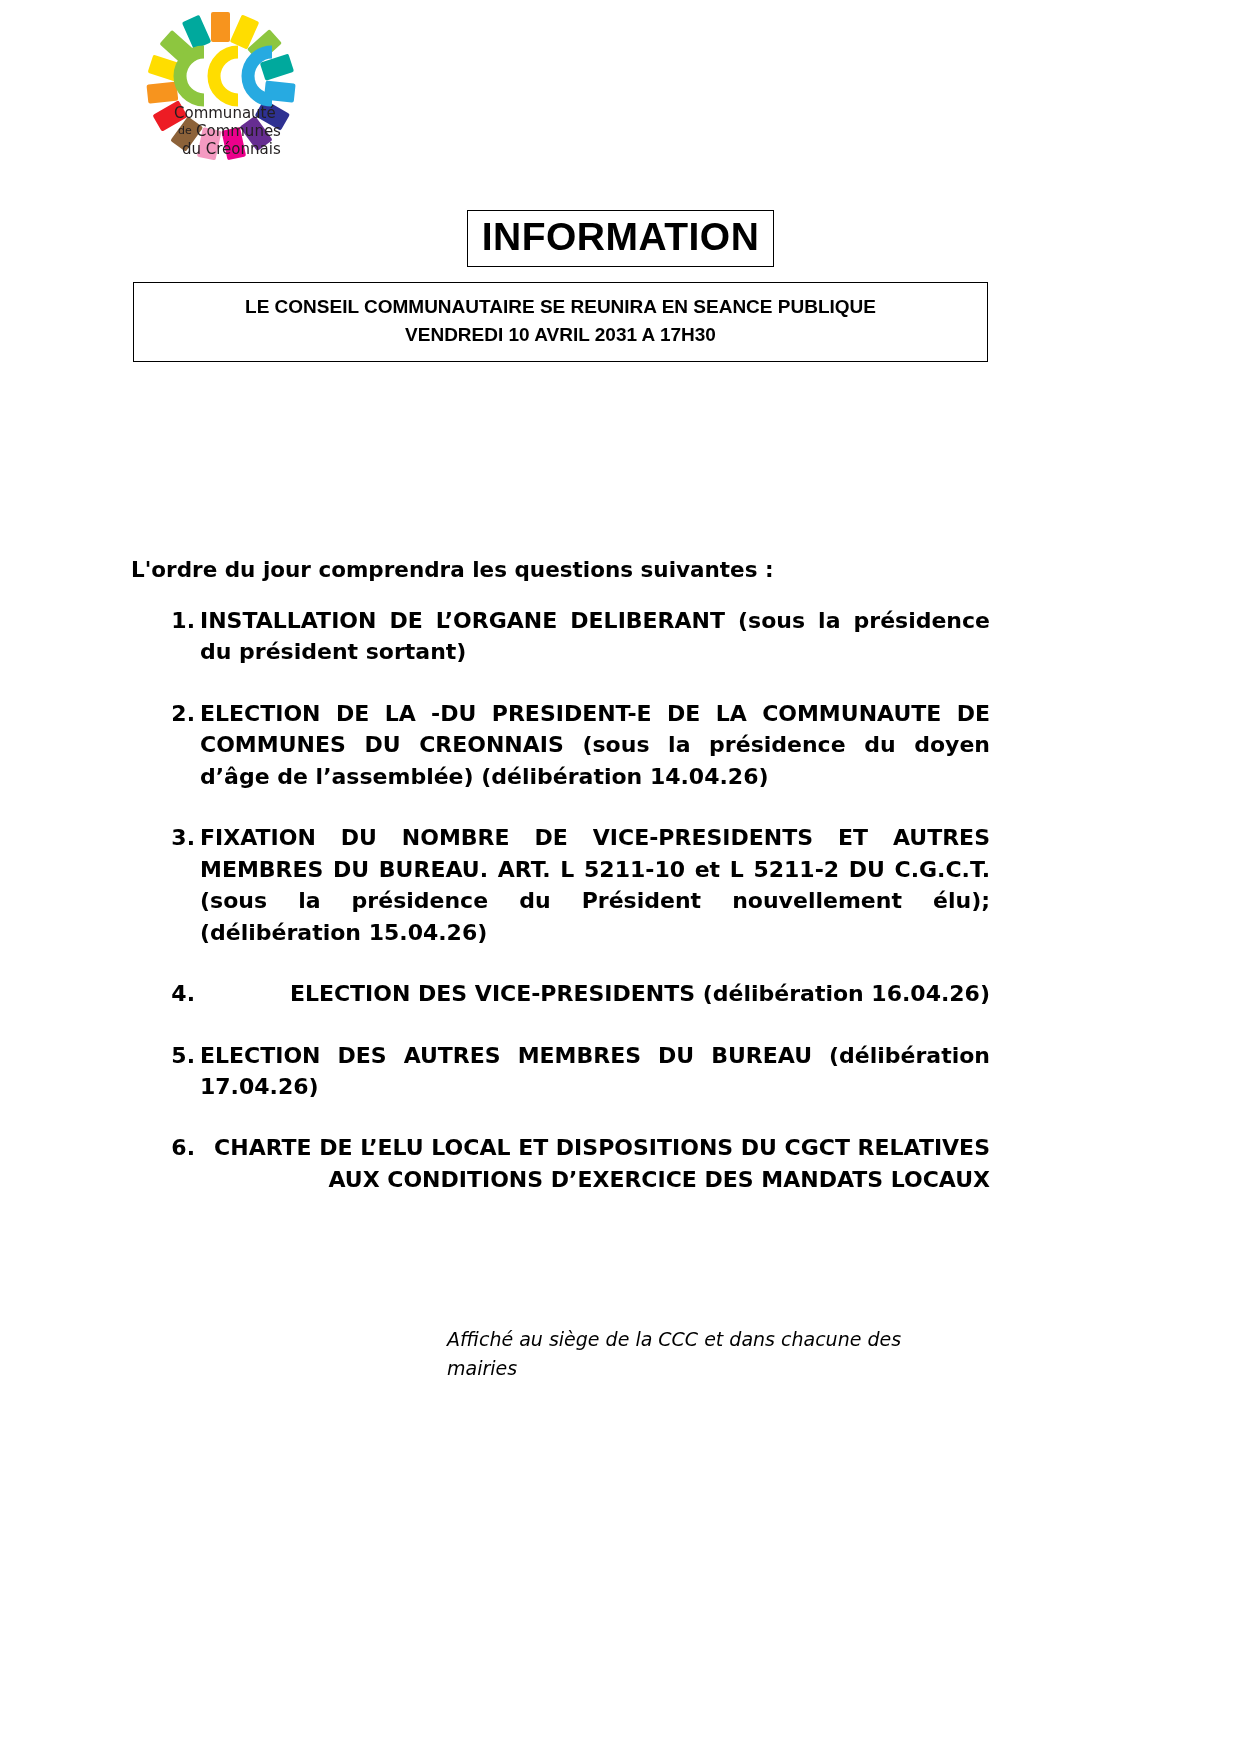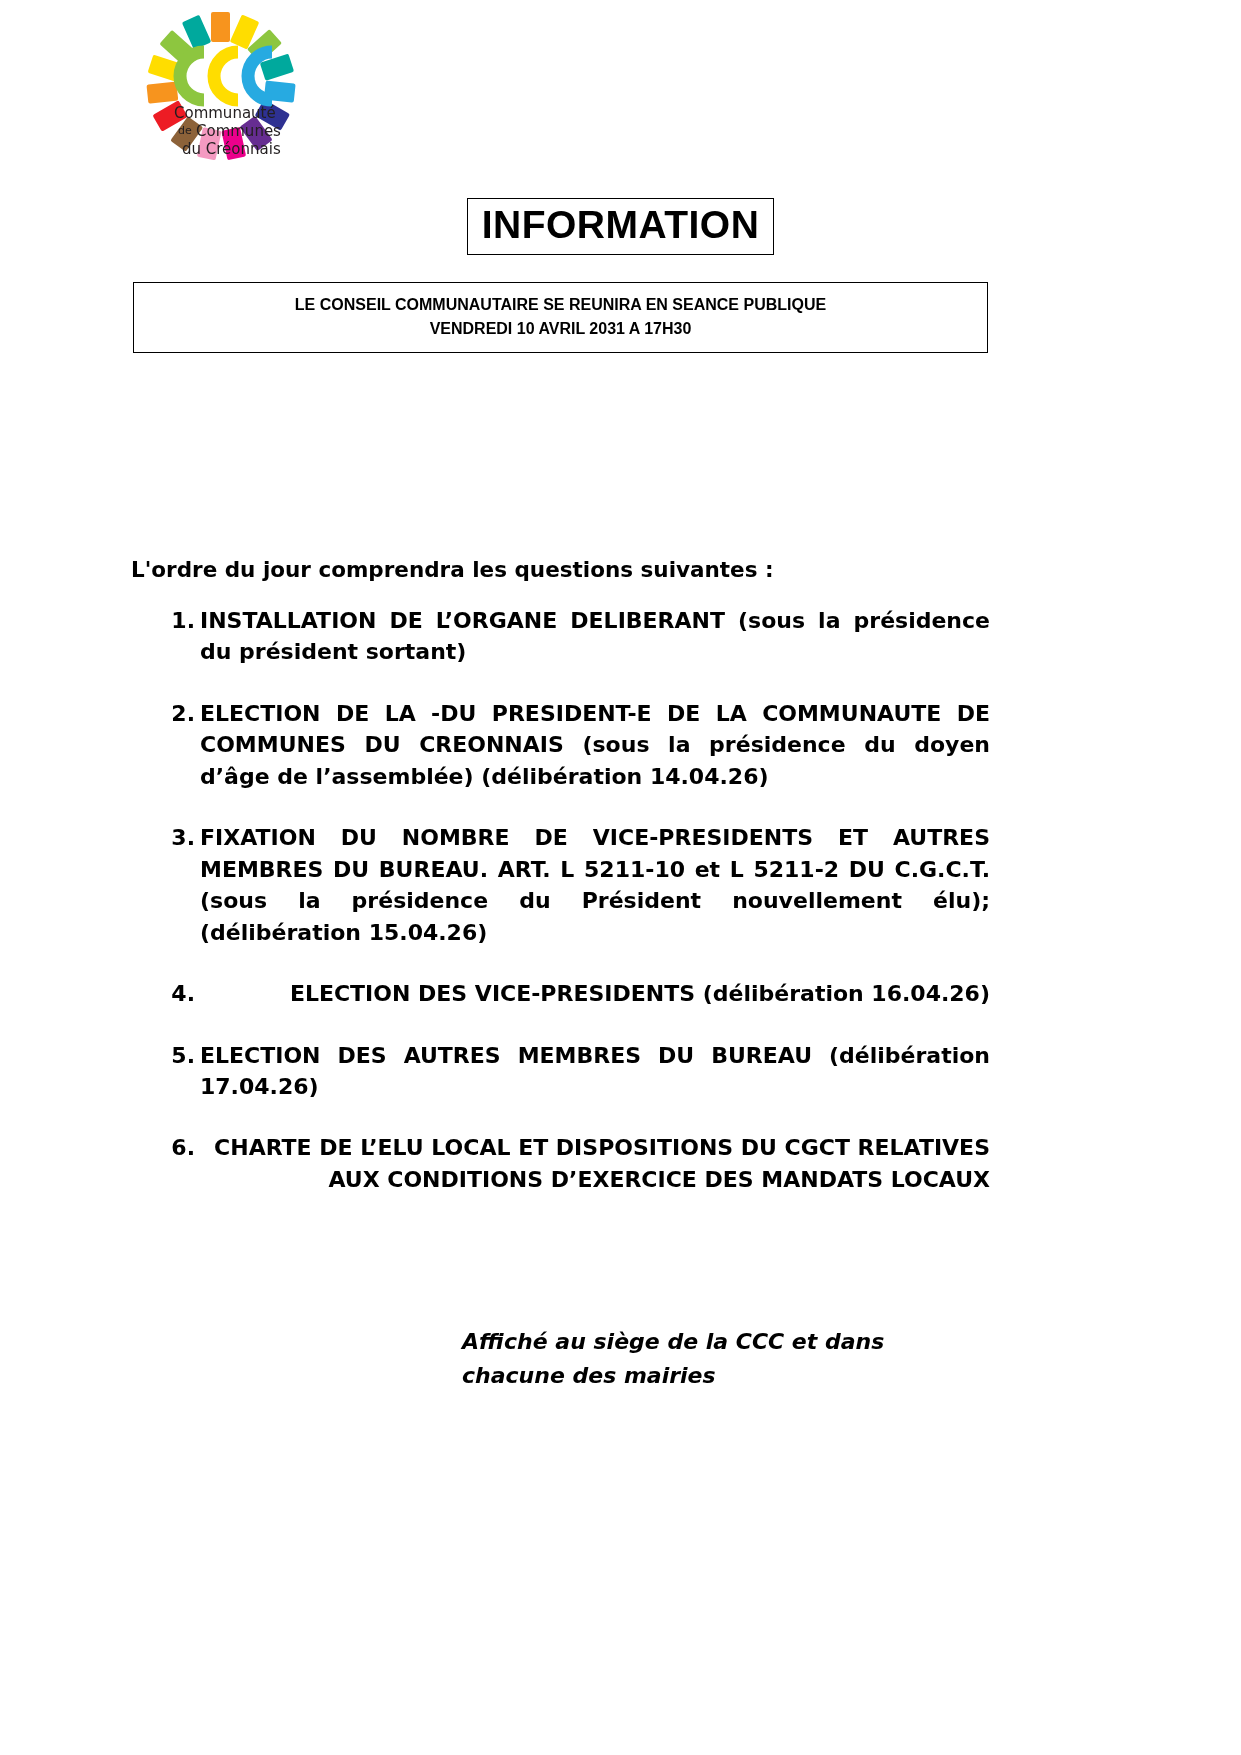--- a/index.html
+++ b/index.html
@@ -31,21 +31,21 @@
     top: 8px;
     width: 200px;
     height: 180px;
   }
   .logo-svg { display: block; }
 
   
   .title-wrap {
     position: absolute;
     left: 0;
-    top: 198px;
+    top: 210px;
     width: 1241px;
     text-align: center;
   }
   .title-box {
     display: inline-block;
     border: 1px solid #000;
     padding: 6px 14px 8px 14px;
     font-size: 39px;
     font-weight: bold;
     letter-spacing: 0.5px;
@@ -55,21 +55,21 @@
   
   .meeting-box {
     position: absolute;
     left: 133px;
     top: 282px;
     width: 855px;
     box-sizing: border-box;
     border: 1px solid #000;
     padding: 10px 12px 12px 12px;
     text-align: center;
-    font-size: 16px;
+    font-size: 19px;
     font-weight: bold;
     line-height: 1.47;
   }
   .meeting-box div { white-space: nowrap; }
 
   
   .intro {
     position: absolute;
     left: 135px;
     top: 428px;
@@ -119,26 +119,26 @@
     width: 30px;
     text-align: right;
     font-weight: bold;
   }
   .agenda li .txt { display: block; }
   .agenda li.no-justify .txt { text-align: right; margin-left: 8px; }
 
   
   .footer-note {
     position: absolute;
-    left: 462px;
+    left: 447px;
     top: 1325px;
     width: 520px;
-    font-size: 22px;
+    font-size: 19px;
     font-style: italic;
-    font-weight: bold;
+    font-weight: normal;
     line-height: 1.55;
     font-family: "DejaVu Sans", sans-serif;
   }
 </style>
 </head>
 <body>
 
 <div class="page">
 
   <div class="logo-block">

